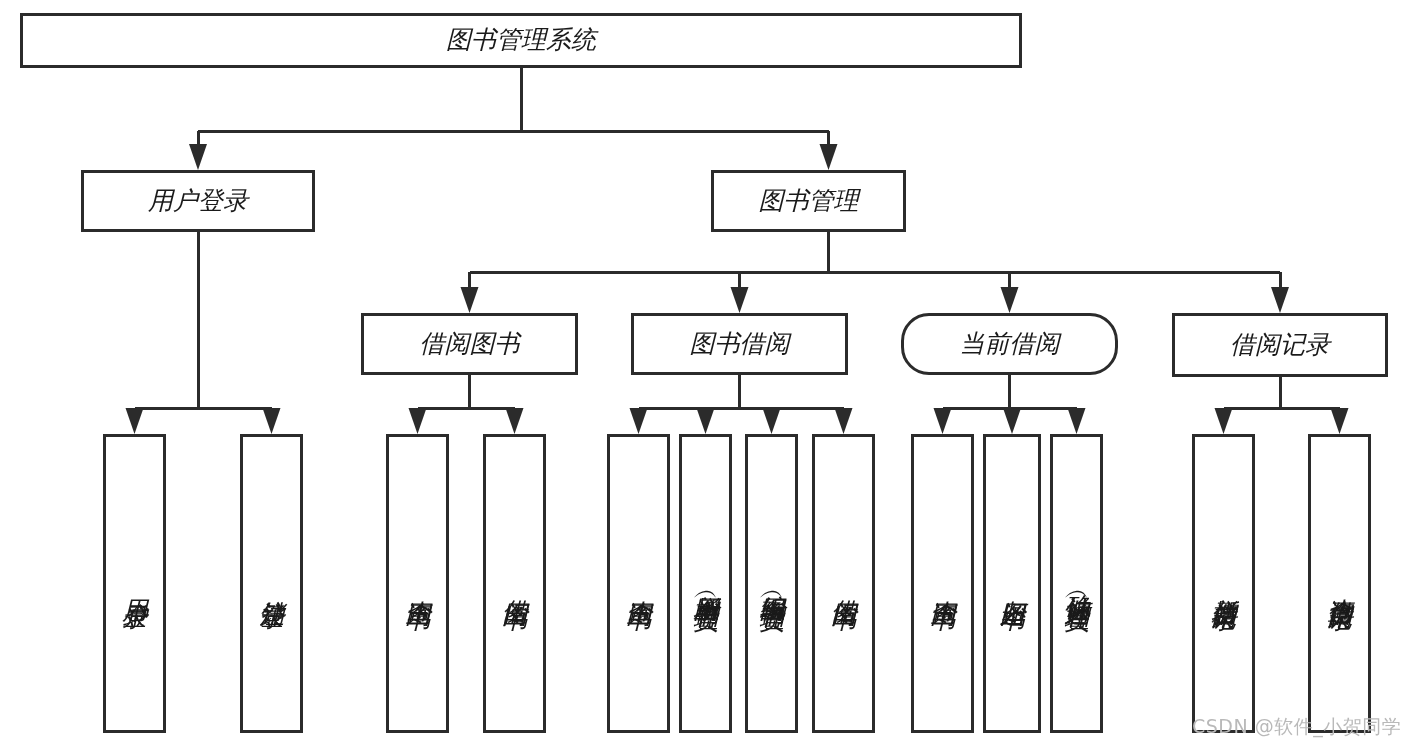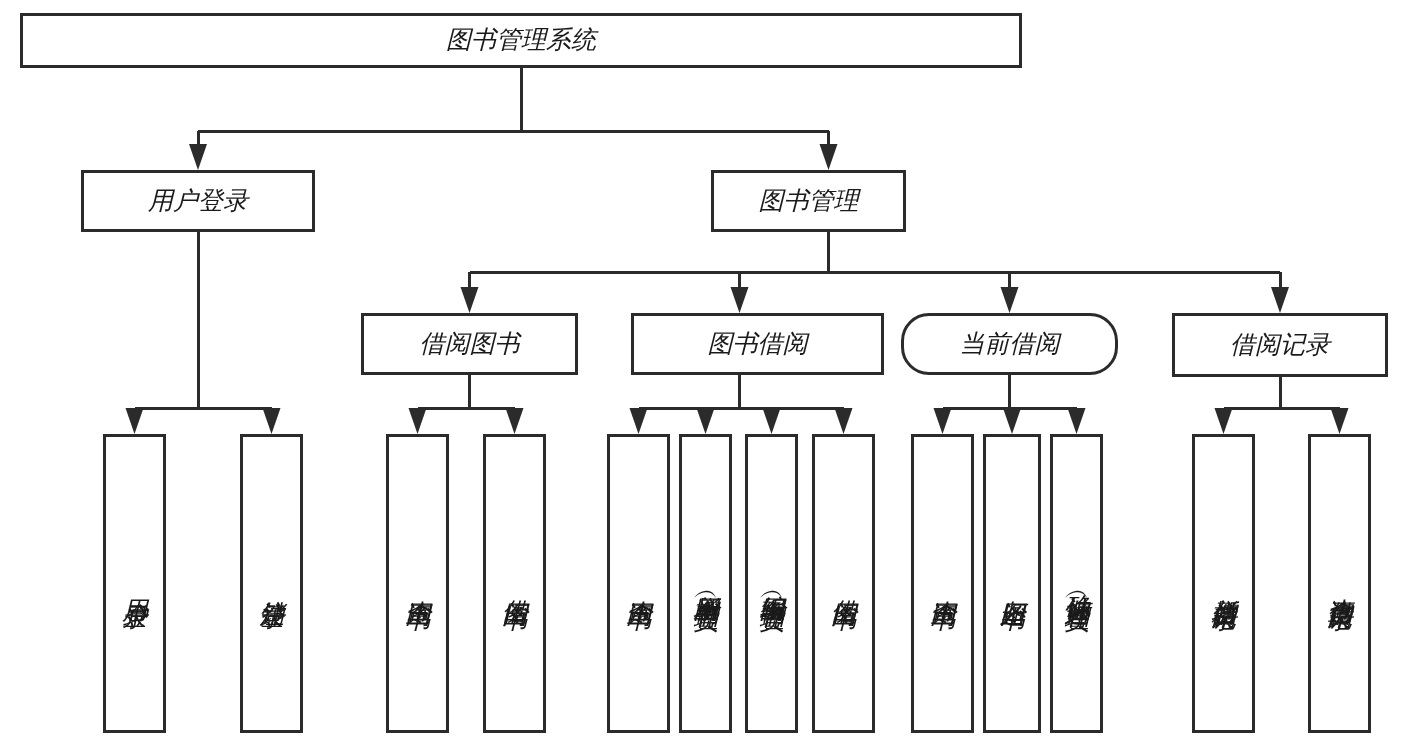--- a/index.html
+++ b/index.html
@@ -139,21 +139,21 @@
       </div>
       <div class="node h" id="node-user-login" style="left: 81px; top: 170px; width: 234px; height: 62px;">
         <span class="label">用户登录</span>
       </div>
       <div class="node h" id="node-book-manage" style="left: 711px; top: 170px; width: 195px; height: 62px;">
         <span class="label">图书管理</span>
       </div>
       <div class="node h" id="node-new-book-recommend" style="left: 361px; top: 313px; width: 217px; height: 62px;">
         <span class="label">借阅图书</span>
       </div>
-      <div class="node h" id="node-book-borrow" style="left: 631px; top: 313px; width: 253px; height: 62px;">
+      <div class="node h" id="node-book-borrow" style="left: 631px; top: 313px; width: 217px; height: 62px;">
         <span class="label">图书借阅</span>
       </div>
       <div class="node h" id="node-current-borrow" style="left: 901px; top: 313px; width: 217px; height: 62px; border-radius: 28px;">
         <span class="label">当前借阅</span>
       </div>
       <div class="node h" id="node-borrow-record" style="left: 1172px; top: 313px; width: 216px; height: 64px;">
         <span class="label">借阅记录</span>
       </div>
       <div class="node v" id="node-leaf-user-login" style="left: 103px; top: 434px; width: 63px; height: 299px;">
         <span class="label">用户登录</span>
@@ -189,13 +189,14 @@
         <span class="label">确认归还（管理员）</span>
       </div>
       <div class="node v" id="node-leaf-add-borrow-record" style="left: 1192px; top: 434px; width: 63px; height: 299px;">
         <span class="label">新增借阅记录</span>
       </div>
       <div class="node v" id="node-leaf-query-borrow-record" style="left: 1308px; top: 434px; width: 63px; height: 299px;">
         <span class="label">查询借阅记录</span>
       </div>
     </div>
 
+  <div class="watermark">CSDN @软件_小贺同学</div>
 </div>
 
 </body></html>

